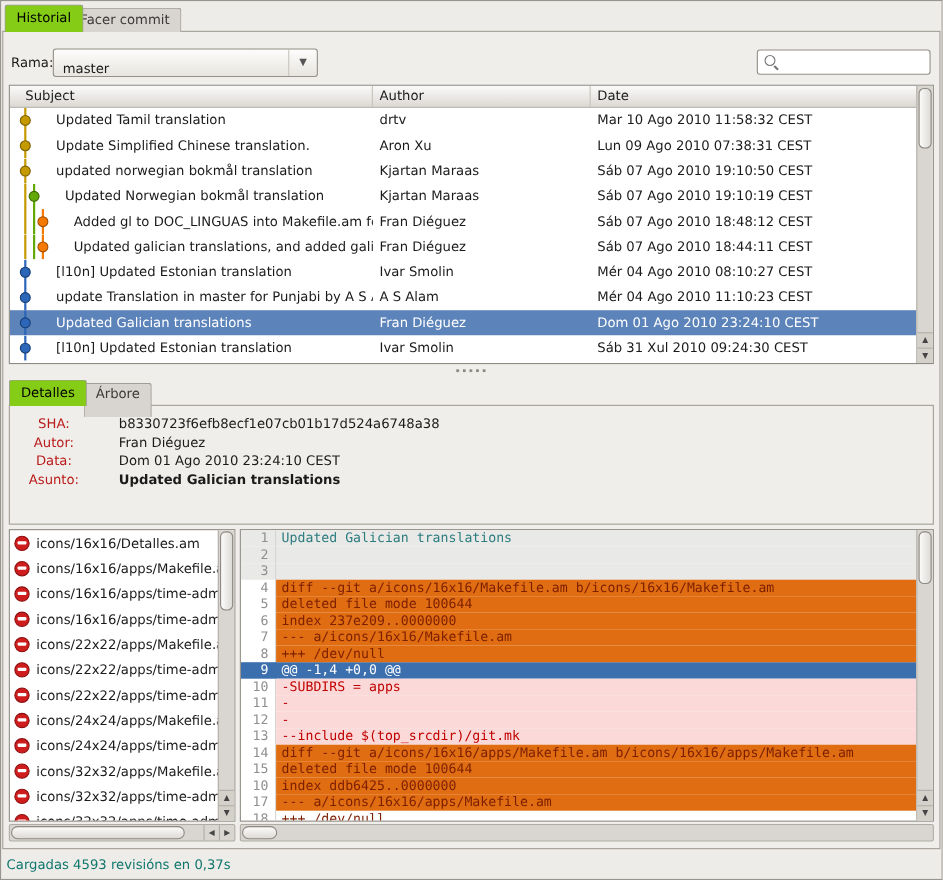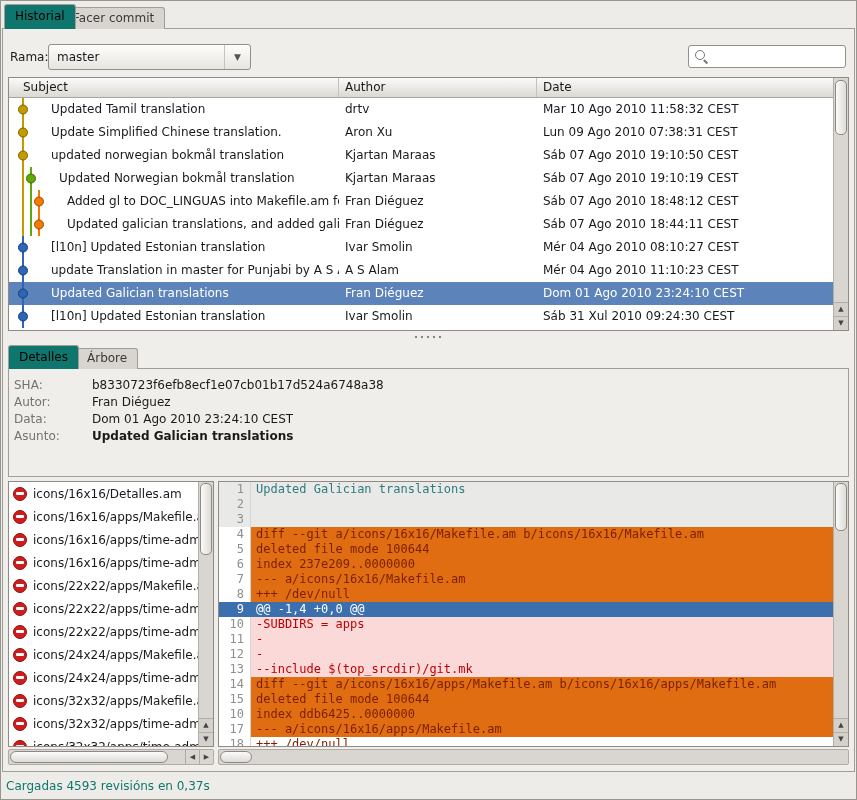--- a/index.html
+++ b/index.html
@@ -2,28 +2,28 @@
 <html style="--selection_bg: #5d84ba; --selection_fg: #ffffff; --diff_header_bg: #e06d12; --diff_header_fg: #7c1f00; --hunk_bg: #3c6fae; --hunk_fg: #ffffff; --removed_bg: #fbd9d9; --removed_fg: #c00000; --subject_fg: #2d7d80; --subject_band_bg: #e9e9e7; --link_fg: #0000cc;"><head>
 <meta charset="utf-8">
 <style>
 *{box-sizing:border-box;margin:0;padding:0}
 html,body{width:857px;height:800px}
 body{position:relative;overflow:hidden;background:#eeece8;font-family:"DejaVu Sans","Liberation Sans",sans-serif;font-size:12px;color:#1a1a1a}
 .win-border{position:absolute;inset:0;border:1px solid #98948e;pointer-events:none;z-index:50}
 .page-frame{position:absolute;left:2px;top:28px;width:853px;height:744px;border:1px solid #a29d96;background:#f0eeea;z-index:0}
 
 .tab{position:absolute;height:24px;padding:4px 10px;border:1px solid #a29d96;border-bottom:none;border-radius:3px 3px 0 0;background:#d8d4cf;color:#3a3a3a;z-index:2;white-space:nowrap}
-.tab.active{background:#0f766e;color:#000;z-index:3}
+.tab.active{background:#84cc16;color:#000;z-index:3}
 #tab-historial{left:4px;top:4px;height:25px}
 #tab-facer{left:62px;top:7px;height:22px;padding-top:3px}
 #tab-detalles{left:8px;top:345px;height:24px}
-#tab-arbore{left:76px;top:348px;height:21px;padding-top:2px}
+#tab-arbore{left:76px;top:348px;height:31px;padding-top:2px}
 
 .branch-label{position:absolute;left:10px;top:50px}
-.combo{position:absolute;left:48px;top:44px;width:203px;height:26px;border:1px solid #948f88;border-radius:3px;background:linear-gradient(#fdfdfc,#e8e5e0);display:flex;align-items:center;z-index:2}
+.combo{position:absolute;left:48px;top:44px;width:241px;height:26px;border:1px solid #948f88;border-radius:3px;background:linear-gradient(#fdfdfc,#e8e5e0);display:flex;align-items:flex-end;z-index:2}
 .combo-text{flex:1;padding-left:8px}
 .combo-arrow{width:26px;text-align:center;color:#555;font-size:9px;border-left:1px solid #c8c4bd;line-height:24px}
 .search{position:absolute;left:688px;top:45px;width:158px;height:23px;border:1px solid #948f88;border-radius:3px;background:#fff;display:flex;align-items:center;z-index:2}
 .search input{border:none;outline:none;flex:1;height:100%;font:inherit;background:transparent;min-width:0}
 .mag{width:13px;height:13px;margin:0 4px 0 6px;position:relative;flex:none}
 .mag::before{content:"";position:absolute;left:0;top:0;width:8px;height:8px;border:1.5px solid #777;border-radius:50%}
 .mag::after{content:"";position:absolute;left:9px;top:9px;width:5px;height:1.5px;background:#777;transform:rotate(45deg);transform-origin:left center}
 
 .commit-frame{position:absolute;left:8px;top:77px;width:841px;height:254px;border:1px solid #8f8b84;background:#fff;display:flex;z-index:2}
 .commit-main{flex:1;display:flex;flex-direction:column;overflow:hidden}
@@ -43,21 +43,21 @@
 .vthumb{position:absolute;left:1px;right:1px;border:1px solid #8d8983;border-radius:5px;background:linear-gradient(90deg,#fbfbfa,#dedbd6)}
 .stepper{position:absolute;left:0;right:0;height:14px;border-top:1px solid #b3afa8;text-align:center;font-size:7px;line-height:13px;color:#444;background:#d4d1cb}
 .hscroll{position:absolute;height:16px;background:#d9d6d1;border:1px solid #b0aca5;border-radius:2px;z-index:2}
 .hthumb{position:absolute;top:1px;bottom:1px;background:linear-gradient(#fbfbfa,#dedbd6);border:1px solid #8d8983;border-radius:7px}
 .hstep{position:absolute;top:0;bottom:0;width:14px;text-align:center;font-size:7px;line-height:14px;color:#444;border-left:1px solid #b0aca5}
 
 .grip{position:absolute;left:414px;top:334px;width:30px;height:6px;background:radial-gradient(circle at 2px 3px,#8a867f 1.2px,transparent 1.6px);background-size:6px 6px;background-repeat:repeat-x;z-index:2}
 
 .details-frame{position:absolute;left:8px;top:368px;width:841px;height:109px;border:1px solid #a29d96;background:#f0eeea;z-index:1;padding-top:8px}
 .drow{display:flex;line-height:17px;padding-left:5px}
-.dlabel{width:70px;text-align:left;color:#737373;flex:none;margin-right:8px}
+.dlabel{width:70px;text-align:center;color:#b91c1c;flex:none;margin-right:24px}
 .dvalue{white-space:nowrap;overflow:hidden}
 .dvalue.bold{font-weight:bold}
 .sha-link{color:var(--link_fg);text-decoration:underline;cursor:pointer}
 .pnote{font-style:italic;margin-left:4px;color:#222}
 
 .file-pane{position:absolute;left:8px;top:481px;width:206px;height:266px;border:1px solid #8f8b84;background:#fff;display:flex;z-index:2}
 .file-rows{flex:1;overflow:hidden}
 .frow{height:23px;display:flex;align-items:center;padding-left:4px;white-space:nowrap;overflow:hidden}
 .del-icon{width:14px;height:14px;border-radius:50%;background:#cf1d1d;border:1px solid #8e1010;flex:none;position:relative;margin-right:6px}
 .del-icon::after{content:"";position:absolute;left:2px;right:2px;top:4px;height:3px;background:#fff;border-radius:1px}

